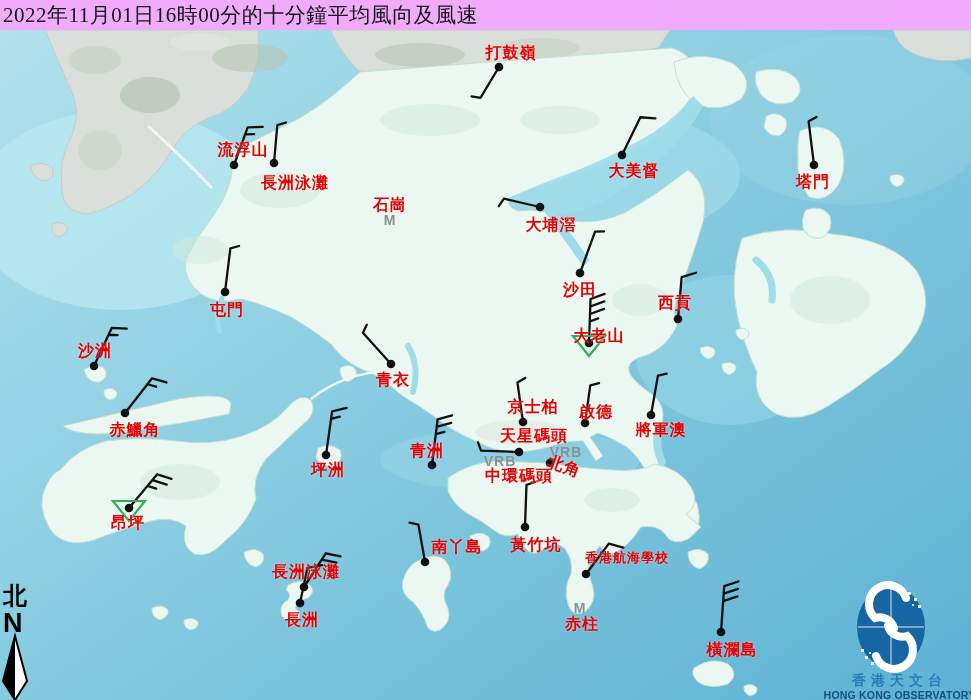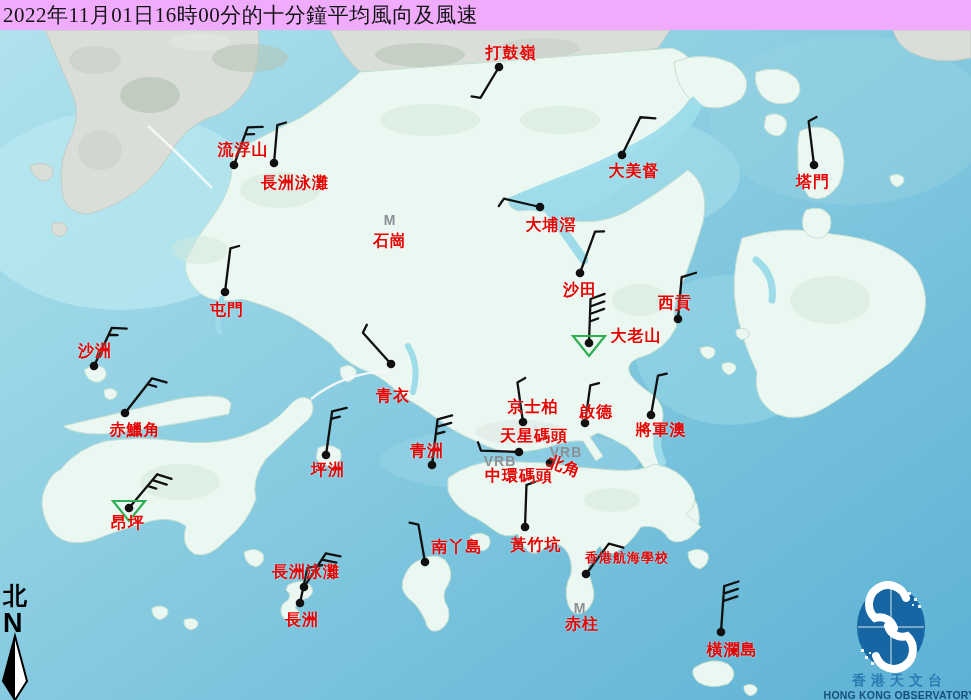--- a/index.html
+++ b/index.html
@@ -185,31 +185,31 @@
       <path d="M 300,603 L 307.4848208694393,567.786686373583 M 307.4848208694393,567.786686373583 l 14.772116295183121,-2.604722665003956" fill="none" stroke="#101010" stroke-width="2.3" stroke-linecap="round"></path>
       <circle cx="300" cy="603" r="4.3" fill="#101010"></circle>
       <path d="M 721,632 L 724.2087977922298,586.112053688048 M 724.2087977922298,586.112053688048 l 14.265847744427303,-4.635254915624212 M 723.6856242391489,593.5937840649967 l 14.265847744427303,-4.635254915624212 M 723.1624506860679,601.0755144419454 l 14.265847744427303,-4.635254915624212" fill="none" stroke="#101010" stroke-width="2.3" stroke-linecap="round"></path>
       <circle cx="721" cy="632" r="4.3" fill="#101010"></circle>
     </svg>
 
   <div id="label-layer">
       <div class="st-label" style="left: 511px; top: 53px;">打鼓嶺</div>
       <div class="st-label" style="left: 243px; top: 150px;">流浮山</div>
       <div class="st-label" style="left: 295px; top: 183px;">長洲泳灘</div>
-      <div class="st-label" style="left: 390px; top: 205px; margin-top: 36px;">石崗</div>
+      <div class="st-label" style="left: 390px; top: 205px;">石崗</div>
       <div class="flag-gray" style="left: 390px; top: 220px;">M</div>
       <div class="st-label" style="left: 634px; top: 171px;">大美督</div>
       <div class="st-label" style="left: 813px; top: 182px;">塔門</div>
       <div class="st-label" style="left: 551px; top: 225px;">大埔滘</div>
       <div class="st-label" style="left: 580px; top: 290px;">沙田</div>
       <div class="st-label" style="left: 227px; top: 310px;">屯門</div>
       <div class="st-label" style="left: 675px; top: 303px;">西貢</div>
       <div class="st-label" style="left: 95px; top: 351px;">沙洲</div>
-      <div class="st-label" style="left: 636px; top: 336px;">大老山</div>
-      <div class="st-label" style="left: 393px; top: 380px; margin-top: 16px;">青衣</div>
+      <div class="st-label" style="left: 599px; top: 336px;">大老山</div>
+      <div class="st-label" style="left: 393px; top: 380px;">青衣</div>
       <div class="st-label" style="left: 533px; top: 407px;">京士柏</div>
       <div class="st-label" style="left: 596px; top: 412px; text-align: center;">啟德</div>
       <div class="st-label" style="left: 661px; top: 430px;">將軍澳</div>
       <div class="st-label" style="left: 135px; top: 430px;">赤鱲角</div>
       <div class="st-label" style="left: 534px; top: 436px;">天星碼頭</div>
       <div class="st-label" style="left: 519px; top: 476px;">中環碼頭</div>
       <div class="flag-gray" style="left: 500px; top: 461px;">VRB</div>
       <div class="st-label" style="left: 564px; top: 467px; transform: translate(-50%, -50%) rotate(20deg);">北角</div>
       <div class="flag-gray" style="left: 566px; top: 452px;">VRB</div>
       <div class="st-label" style="left: 328px; top: 470px;">坪洲</div>

